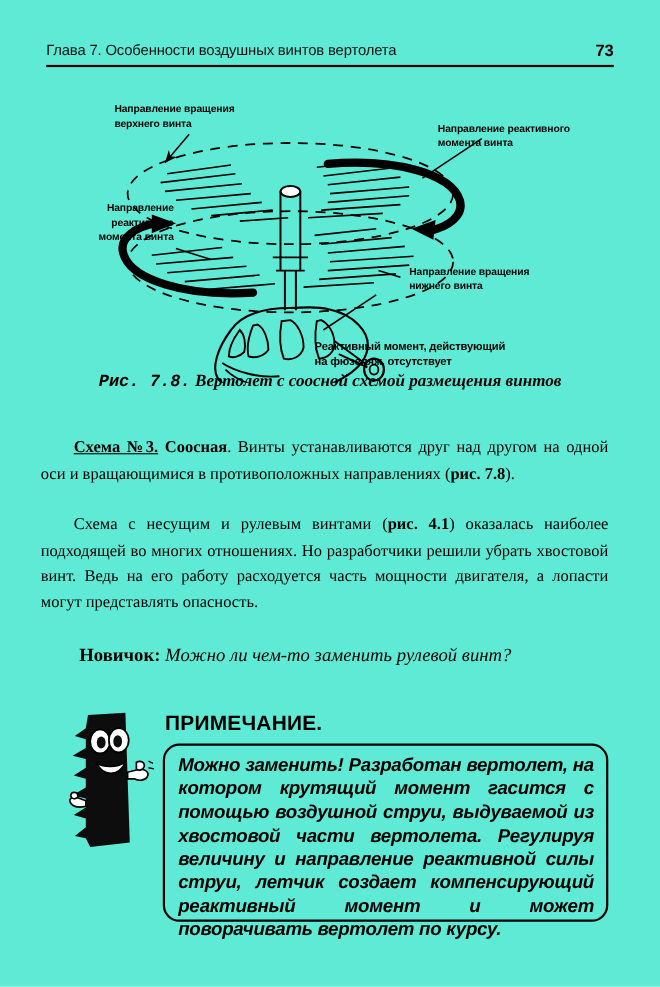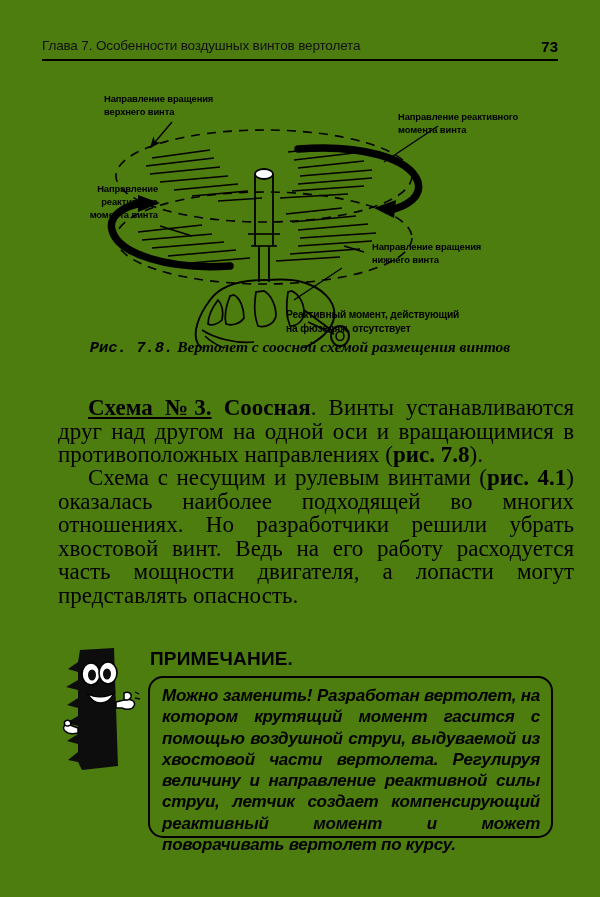--- a/index.html
+++ b/index.html
@@ -14,21 +14,21 @@
     overflow: hidden;
     font-family: "Liberation Serif", "DejaVu Serif", serif;
     color: #000000;
   }
 
   .page {
     position: absolute;
     left: 0; top: 0;
     width: 600px;
     height: 897px;
-    background: #4d7c0f;
+    background: #5eead4;
   }
 
   
   .runhead {
     position: absolute;
     left: 42px;
     top: 38px;
     width: 516px;
     height: 20px;
   }
@@ -100,23 +100,23 @@
     font-family: Liberation Mono, monospace;
   }
   .figcaption .txt {
     font-style: italic;
     font-weight: bold;
   }
 
   
   .body-block {
     position: absolute;
-    left: 58px;
-    width: 516px;
-    font-size: 23px;
+    left: 37px;
+    width: 516px;
+    font-size: 15px;
     line-height: 23.5px;
     text-align: justify;
     text-justify: inter-word;
     hyphens: manual;
   }
   #para-1 { top: 396px; }
   #para-2 { top: 466px; }
   .para { text-indent: 30px; margin: 0; }
   .u-bold { font-weight: bold; }
   .u-bold-underline { font-weight: bold; text-decoration: underline; }
@@ -314,20 +314,24 @@
   </div>
 
   <div class="body-block" id="para-1">
     <p class="para"><span class="u-bold-underline">Схема №3.</span> <span class="u-bold">Соосная</span><span>. Винты устанавливаются друг над другом на одной оси и вращающимися в противоположных направлениях (</span><span class="u-bold">рис. 7.8</span><span>).</span></p>
   </div>
 
   <div class="body-block" id="para-2">
     <p class="para"><span>Схема с несущим и рулевым винтами (</span><span class="u-bold">рис. 4.1</span><span>) оказалась наиболее подходящей во многих отношениях. Но разработчики решили убрать хвостовой винт. Ведь на его работу расходуется часть мощности двигателя, а лопасти могут представлять опас­ность.</span></p>
   </div>
 
+  <div class="novice">
+    <span class="who">Новичок:</span>
+    <span class="q">Можно ли чем-то заменить рулевой винт?</span>
+  </div>
 
   <div class="mascot">
     <svg width="78" height="128" viewBox="0 0 78 128" xmlns="http://www.w3.org/2000/svg">
 
       <path d="M18 4
                L52 2
                L56 120
                L20 124
                L16 116 L6 114 L16 106
                L16 98  L5 95  L16 88

